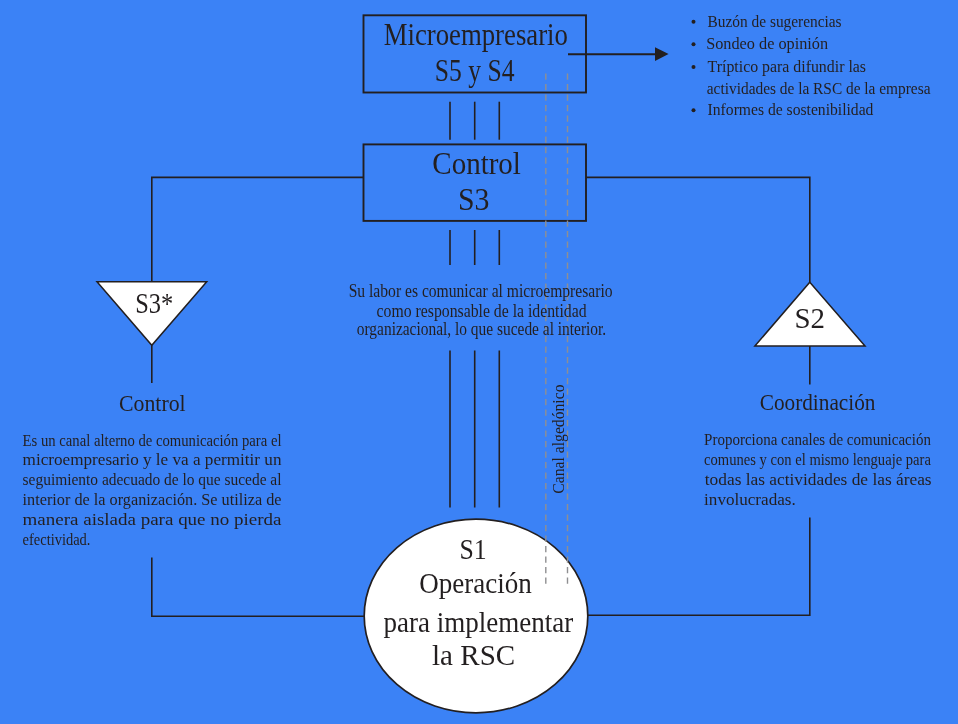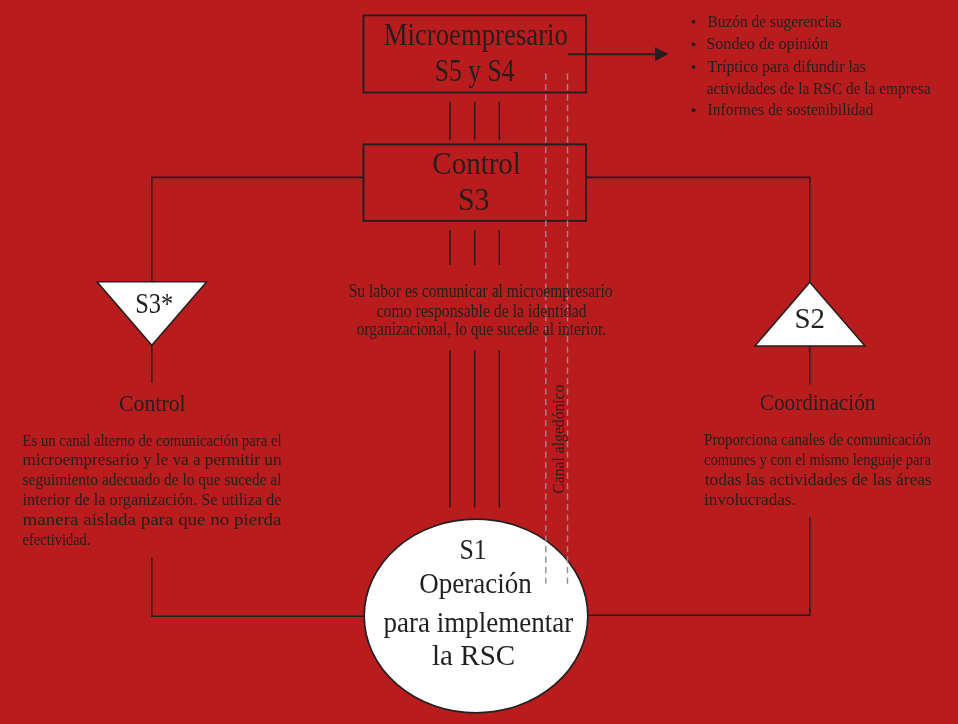--- a/index.html
+++ b/index.html
@@ -1,16 +1,16 @@
 <!DOCTYPE html>
 <html><head>
 <meta charset="utf-8">
 <style>
   html,body{margin:0;padding:0;background:#ffffff;}
-  #page{position:relative;width:958px;height:724px;background:#b91c1c;overflow:hidden;transform:translateZ(0);}
+  #page{position:relative;width:958px;height:724px;background:#3b82f6;overflow:hidden;transform:translateZ(0);}
   svg{position:absolute;left:0;top:0;transform:translateZ(0);will-change:transform;}
   text{font-family:"Liberation Serif",serif;fill:#231f20;}
 </style>
 </head>
 <body>
 <div id="page">
 <svg width="958" height="724" viewBox="0 0 958 724">
 
   <rect x="363.5" y="15.3" width="222.5" height="77.2" fill="none" stroke="#231f20" stroke-width="1.9"></rect>
   <rect x="363.5" y="144.4" width="222.5" height="76.5" fill="none" stroke="#231f20" stroke-width="1.9"></rect>

